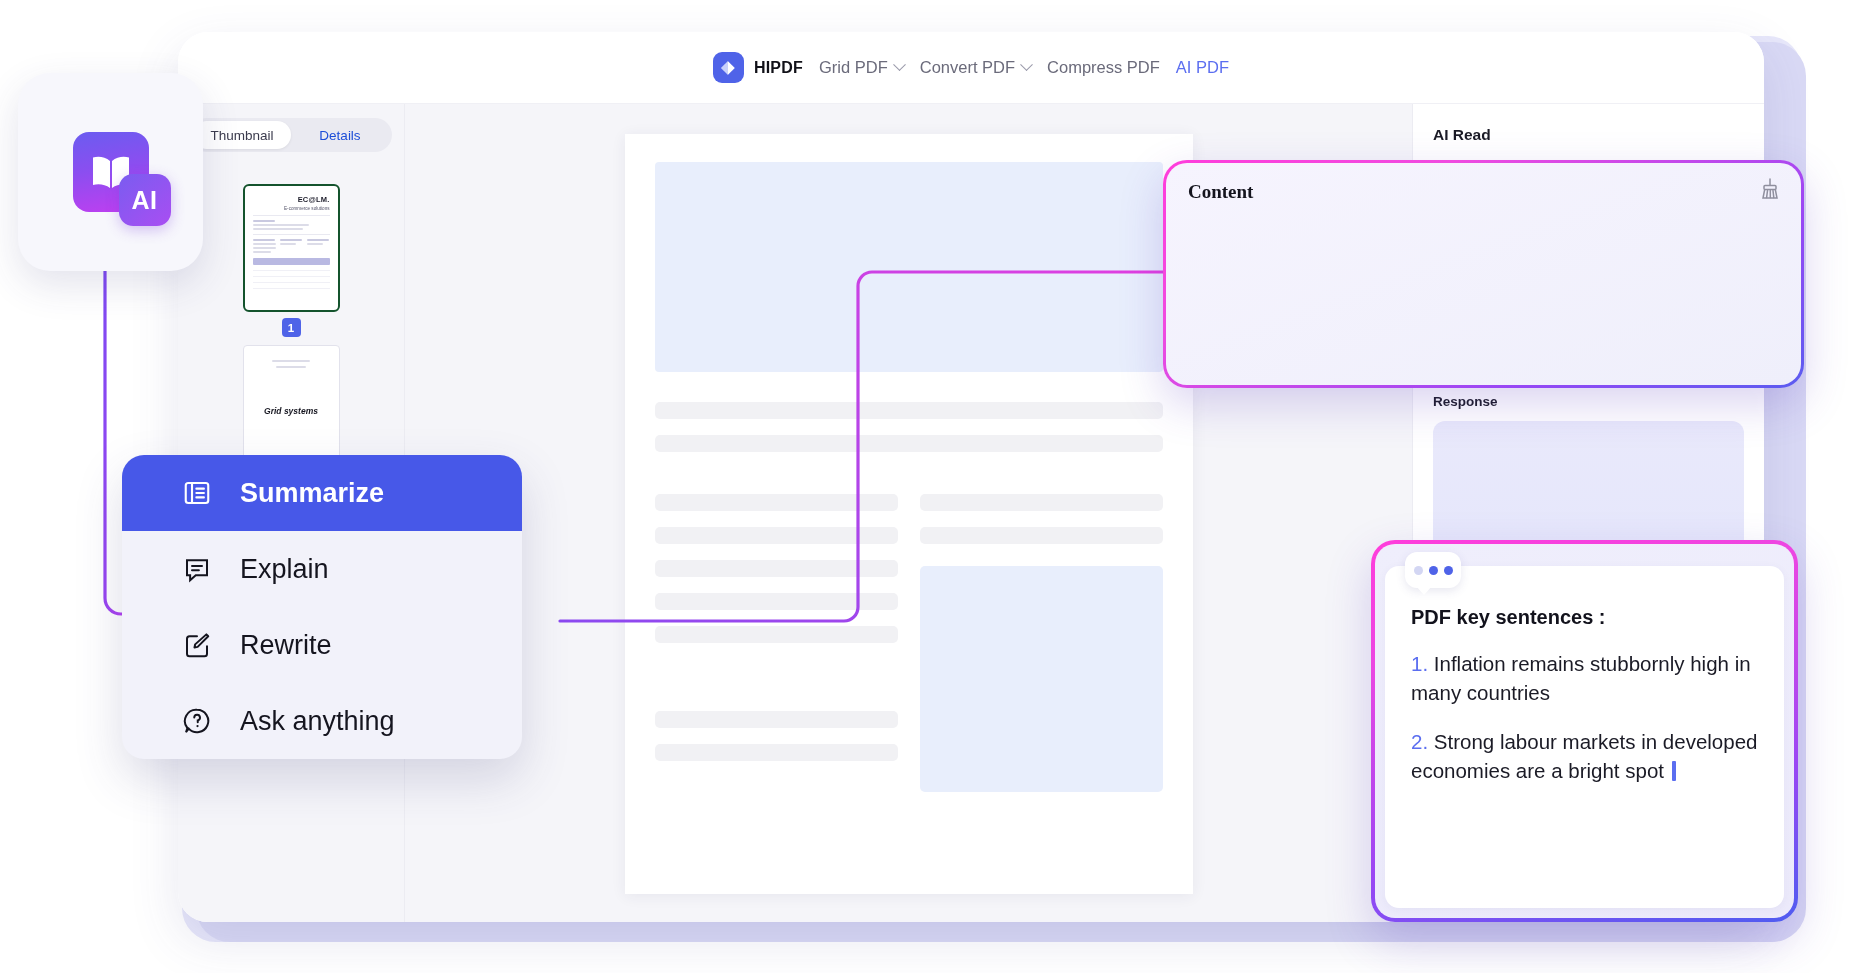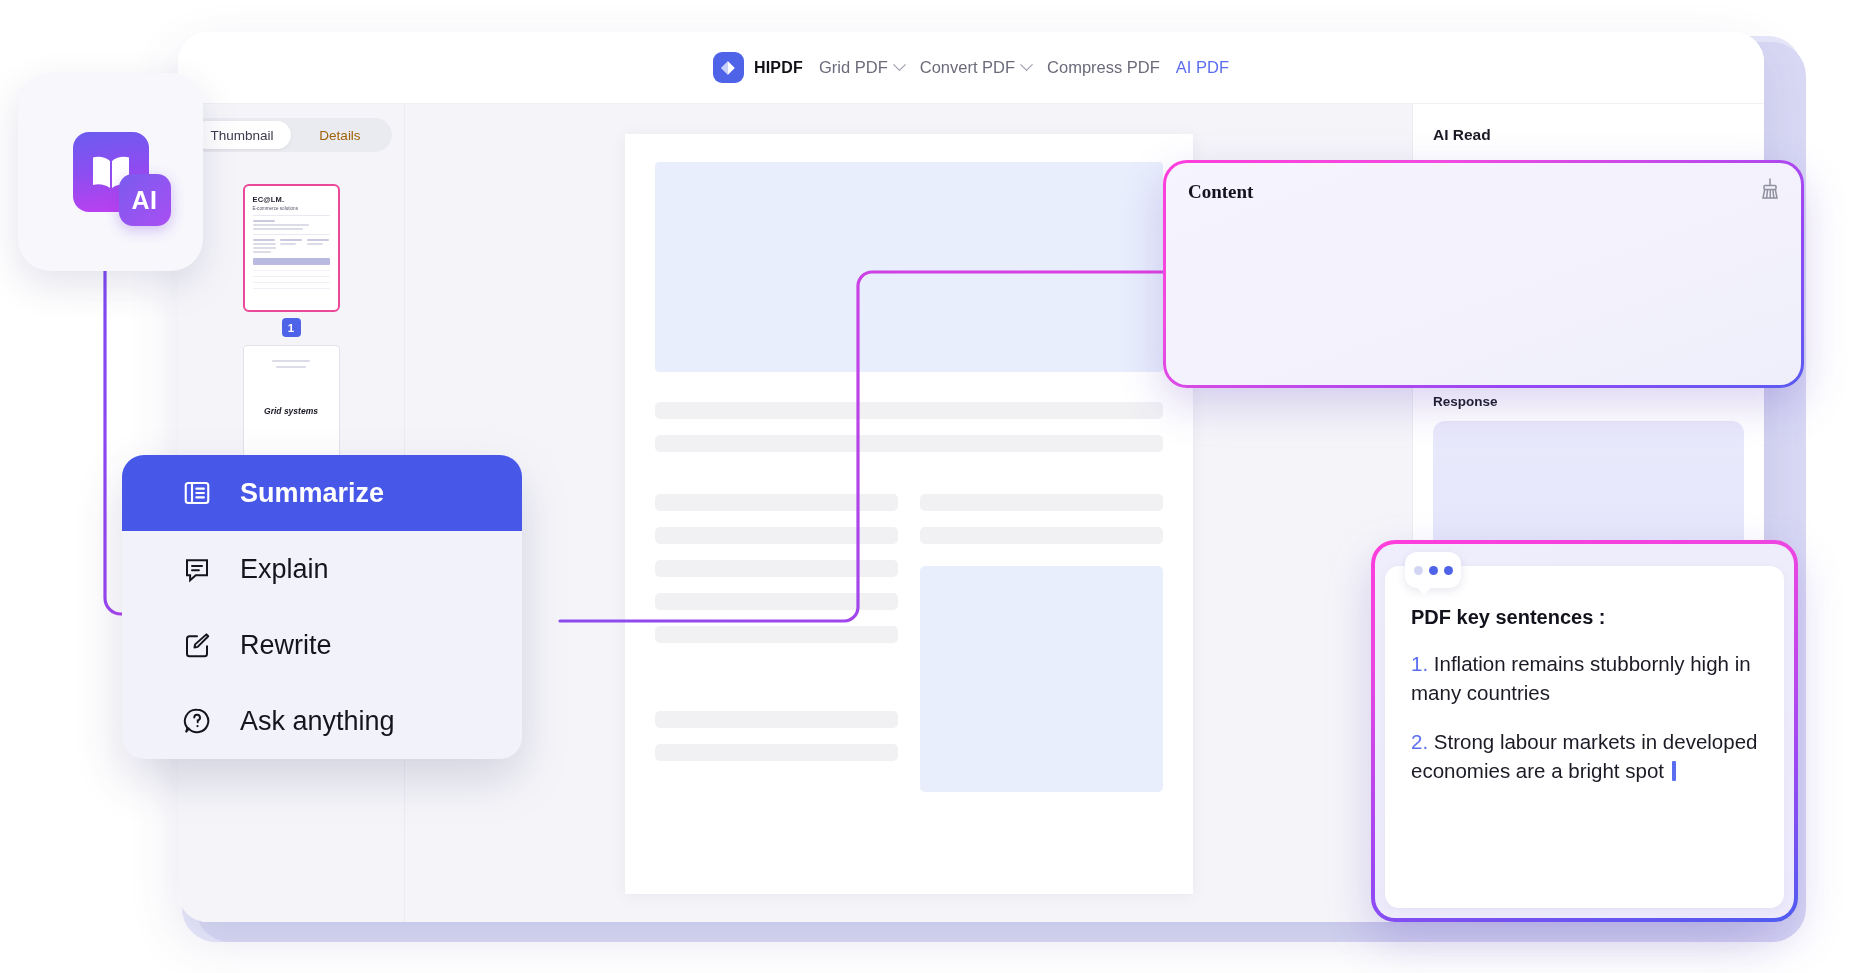--- a/index.html
+++ b/index.html
@@ -78,31 +78,31 @@
     width: 227px; background: #f5f5f9; position: relative; flex: none;
     border-right: 1px solid #ececf2;
   }
   .seg {
     margin: 14px 12px 0 12px; height: 34px; border-radius: 18px;
     background: #eaeaf1; display: flex; align-items: center; padding: 3px;
   }
   .seg-btn {
     flex: 1; height: 28px; border-radius: 16px; display: flex;
     align-items: center; justify-content: center;
-    font-size: 13.5px; color: #a16207; cursor: pointer;
+    font-size: 13.5px; color: #1d4ed8; cursor: pointer;
   }
   .seg-btn.active { background: #ffffff; color: #3b3b4d; box-shadow: 0 1px 3px rgba(0,0,0,0.07); }
 
   .thumbs { position: absolute; left: 0; right: 0; top: 66px; bottom: 0; padding-top: 14px; }
   .thumb-wrap { display: flex; flex-direction: column; align-items: center; margin-bottom: 8px; }
   .thumb {
     width: 97px; height: 128px; background: #fff; border: 1px solid #e2e2ec; border-radius: 4px;
     overflow: hidden; position: relative; padding: 9px 8px;
   }
-  .thumb.sel { border: 2px solid #ec4899; border-radius: 6px; }
+  .thumb.sel { border: 2px solid #14532d; border-radius: 6px; text-align: right; }
   .pg-badge {
     margin-top: 6px; min-width: 19px; height: 19px; padding: 0 5px;
     background: #4f63e8; color: #fff; border-radius: 4px;
     font-size: 11.5px; display: flex; align-items: center; justify-content: center; font-weight: 600;
   }
   .pg-num { margin-top: 6px; font-size: 11.5px; color: #9a9aab; }
 
   .t-title { font-size: 7.5px; font-weight: 800; color: #1d1d2b; letter-spacing: .2px; }
   .t-sub { font-size: 4.6px; color: #55556a; margin-top: 2px; }
   .t-rule { height: 1px; background: #e9e9f1; margin: 4px 0; }

